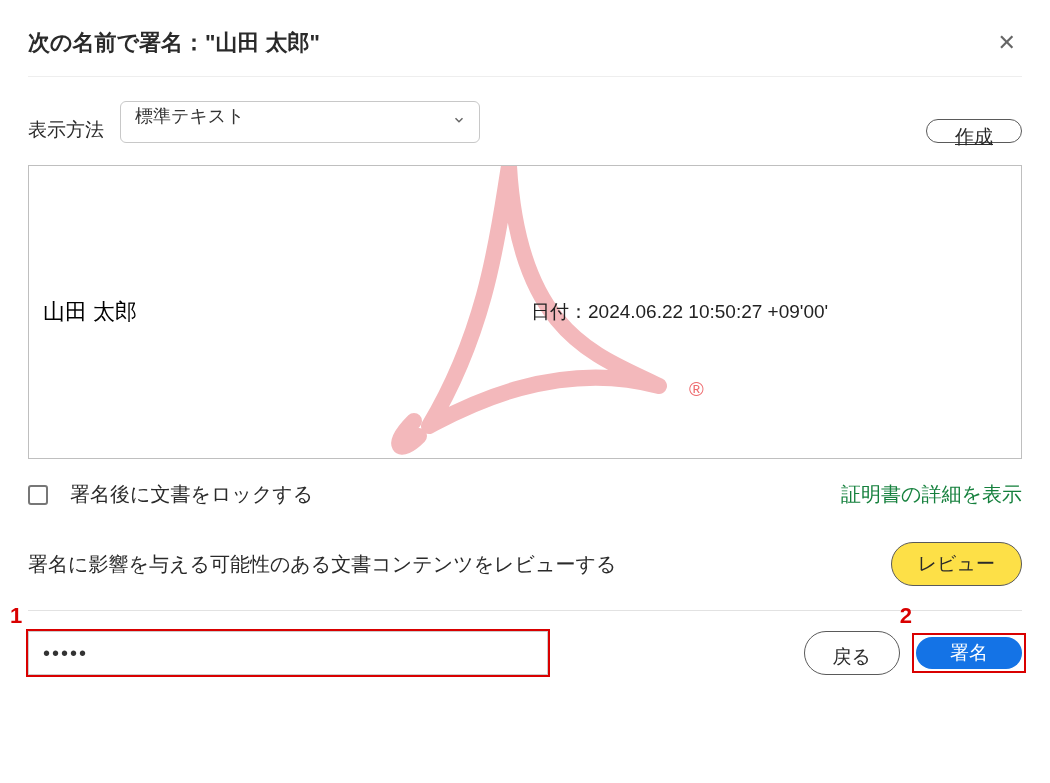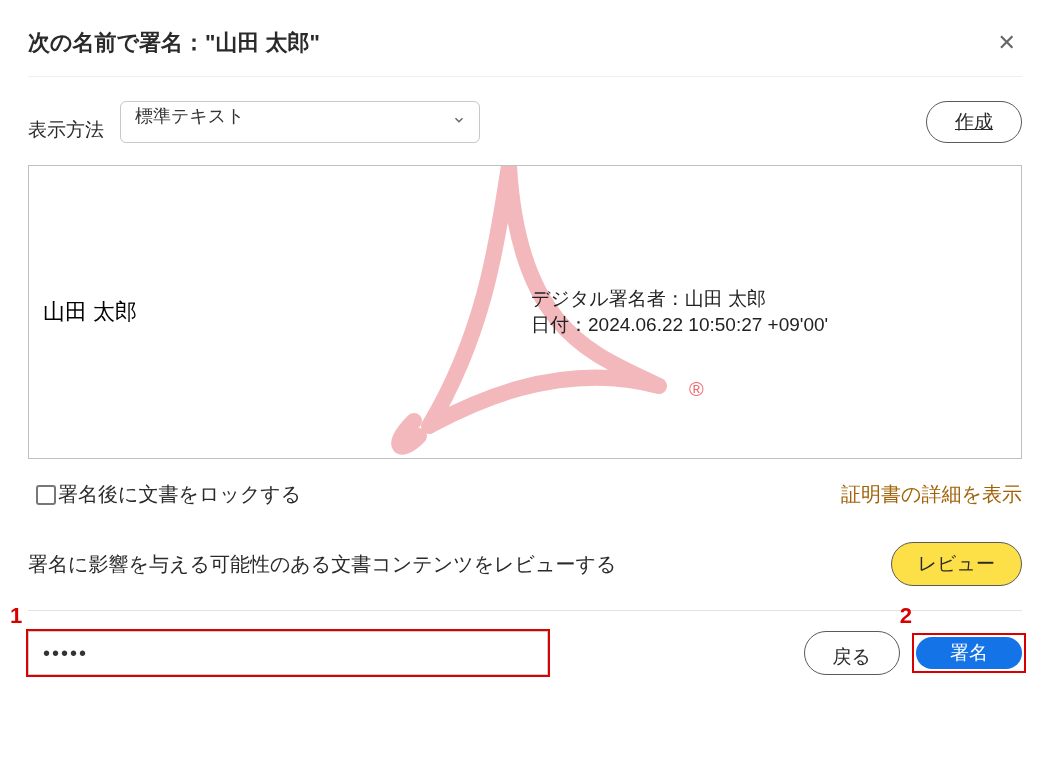--- a/index.html
+++ b/index.html
@@ -63,21 +63,21 @@
   .select-wrap .chevron {
     position: absolute;
     right: 14px;
     top: 50%;
     transform: translateY(-50%);
     pointer-events: none;
     color: #666;
   }
   .create-btn {
     margin-left: auto;
-    height: 42px;
+    height: 24px;
     padding: 4px 28px;
     border: 1.5px solid #5a5a5a;
     border-radius: 21px;
     background: #fff;
     font-size: 19px;
     color: #2a2a2a;
     cursor: pointer;
     text-decoration: underline;
   }
   .preview-box {
@@ -115,37 +115,36 @@
   }
   .lock-row {
     display: flex;
     align-items: center;
     justify-content: space-between;
     margin-top: 22px;
   }
   .lock-left {
     display: flex;
     align-items: center;
-    gap: 2px;
-    margin-left: 8px;
+    gap: 22px;
   }
   .lock-check {
     width: 20px;
     height: 20px;
     border: 2px solid #777;
     border-radius: 3px;
     cursor: pointer;
   }
   .lock-label {
     font-size: 20px;
     color: #2a2a2a;
   }
   .cert-link {
     font-size: 20px;
-    color: #a16207;
+    color: #15803d;
     cursor: pointer;
   }
   .review-row {
     display: flex;
     align-items: center;
     justify-content: space-between;
     margin-top: 34px;
     gap: 4px;
   }
   .review-text {
@@ -280,21 +279,20 @@
     <svg class="adobe-mark" viewBox="0 0 420 360">
       <path d="M 210 40
                C 200 100, 190 200, 130 300
                C 150 290, 250 230, 360 260
                C 300 230, 220 210, 210 40 Z" fill="none" stroke="#f3b8bb" stroke-width="16" stroke-linejoin="round" stroke-linecap="round"></path>
       <path d="M 120 310 C 100 330, 90 320, 115 295" fill="none" stroke="#f3b8bb" stroke-width="16" stroke-linecap="round"></path>
       <text x="390" y="270" font-size="20" fill="#ee6a6e">®</text>
     </svg>
     <div class="sig-name">山田 太郎</div>
     <div class="sig-meta">
-      <div>デジタル署名者：山田 太郎</div>
       <div>日付：2024.06.22 10:50:27 +09'00'</div>
     </div>
   </div>
 
   <div class="lock-row">
     <div class="lock-left">
       <div class="lock-check"></div>
       <div class="lock-label">署名後に文書をロックする</div>
     </div>
     <div class="cert-link">証明書の詳細を表示</div>

